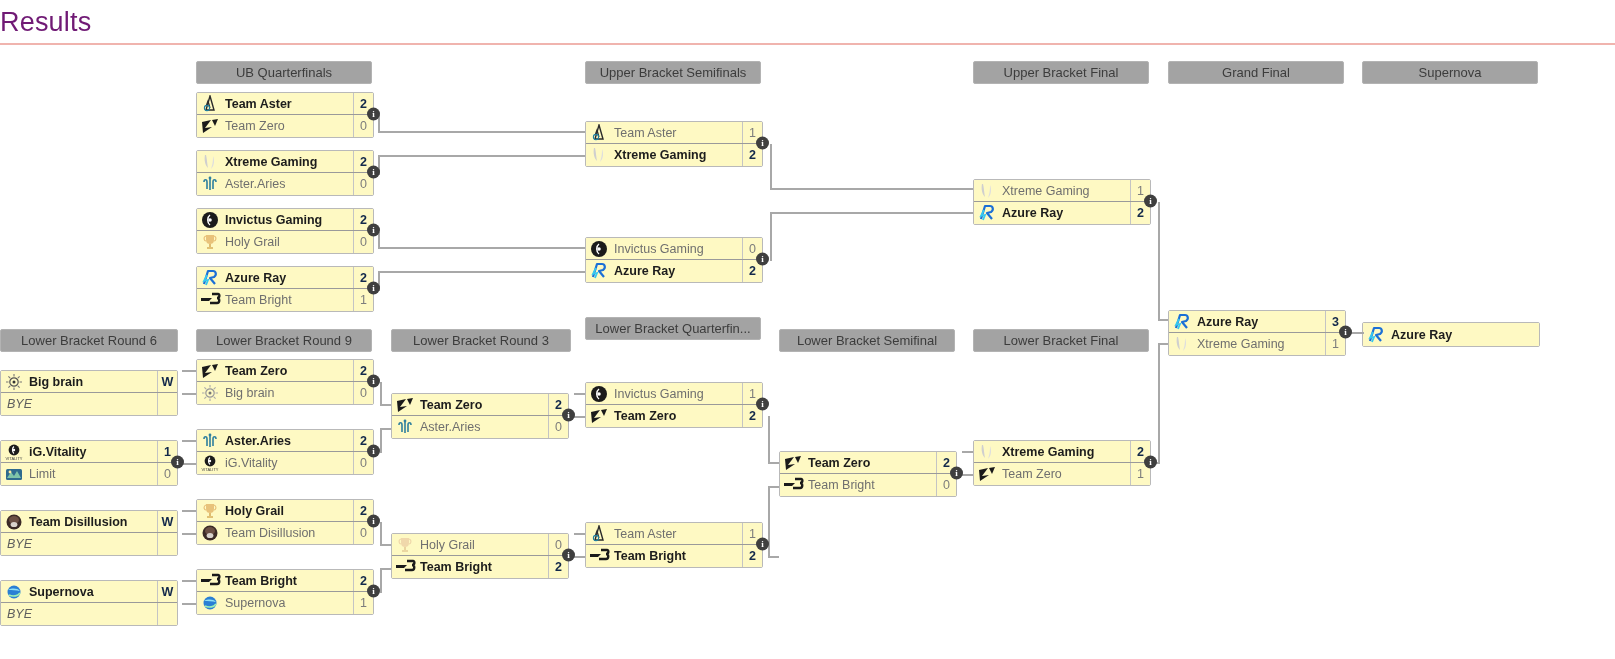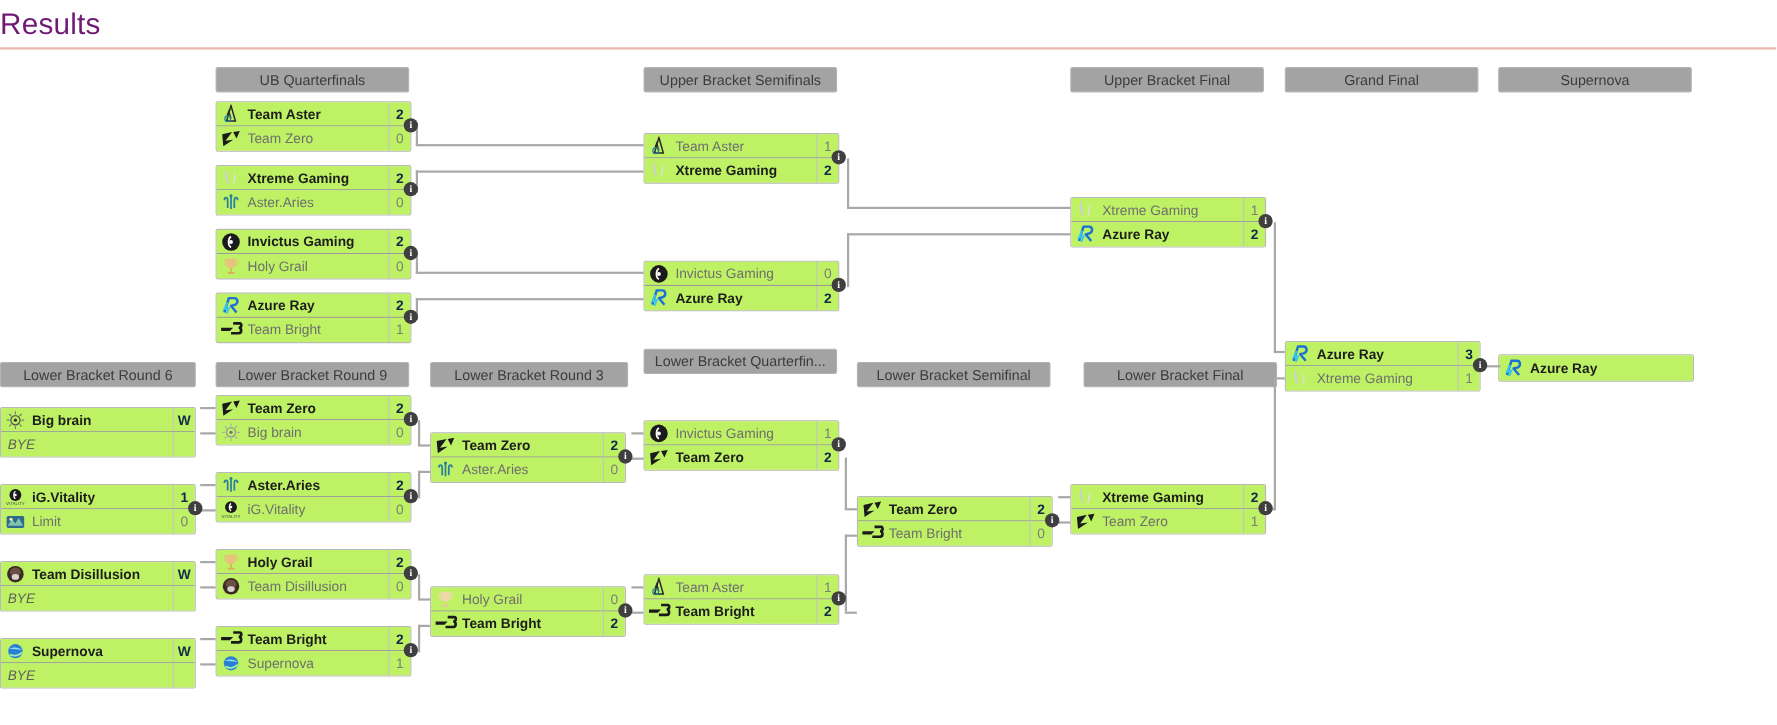--- a/index.html
+++ b/index.html
@@ -55,21 +55,21 @@
     position: absolute;
     border: 1px solid #b9b9b9;
     background: #efefef;
     border-radius: 2px;
   }
   .row {
     position: relative;
     display: flex;
     align-items: center;
     height: 22px;
-    background: #bef264;
+    background: #fef9c3;
     overflow: visible;
   }
   .row.top { border-bottom: 1px solid #9a9a9a; }
   .logo {
     width: 26px; height: 20px;
     flex: 0 0 26px;
     display: flex;
     align-items: center;
     justify-content: center;
     overflow: hidden;
@@ -141,21 +141,21 @@
   <div class="title-rule"></div>
 
   <div class="round-header" style="left:0px;  top:329px; width:178px;">Lower Bracket Round 6</div>
   <div class="round-header" style="left:196px;top:61px;  width:176px;">UB Quarterfinals</div>
   <div class="round-header" style="left:196px;top:329px; width:176px;">Lower Bracket Round 9</div>
   <div class="round-header" style="left:391px;top:329px; width:180px;">Lower Bracket Round 3</div>
   <div class="round-header" style="left:585px;top:61px;  width:176px;">Upper Bracket Semifinals</div>
   <div class="round-header" style="left:585px;top:317px; width:176px;">Lower Bracket Quarterfin...</div>
   <div class="round-header" style="left:779px;top:329px; width:176px;">Lower Bracket Semifinal</div>
   <div class="round-header" style="left:973px;top:61px;  width:176px;">Upper Bracket Final</div>
-  <div class="round-header" style="left:973px;top:329px; width:176px;margin-left:12px;">Lower Bracket Final</div>
+  <div class="round-header" style="left:973px;top:329px; width:176px;">Lower Bracket Final</div>
   <div class="round-header" style="left:1168px;top:61px; width:176px;">Grand Final</div>
   <div class="round-header" style="left:1362px;top:61px; width:176px;">Supernova</div>
 
   <div class="conn v" style="left:378px; top:115px; height:17px;"></div>
   <div class="conn h" style="left:378px; top:131px; width:207px;"></div>
 
   <div class="conn v" style="left:378px; top:155px; height:20px;"></div>
   <div class="conn h" style="left:378px; top:155px; width:207px;"></div>
 
   <div class="conn v" style="left:378px; top:232px; height:17px;"></div>

